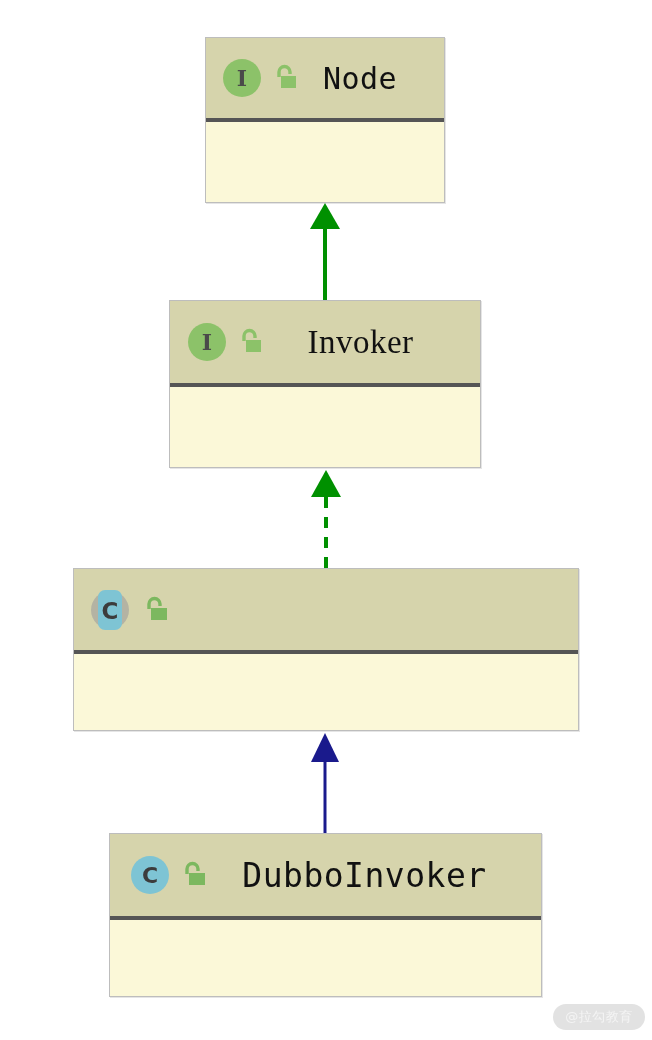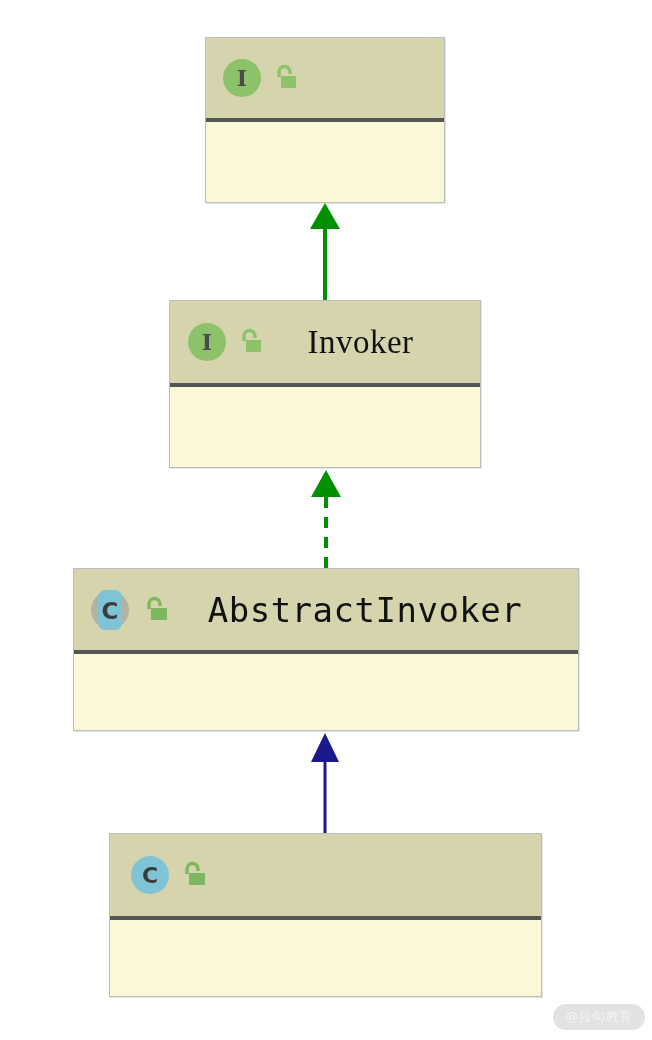--- a/index.html
+++ b/index.html
@@ -149,20 +149,21 @@
           <circle cx="22" cy="22" r="19" fill="#8cc269"></circle>
           <text x="22" y="30" text-anchor="middle" font-family="DejaVu Serif, Liberation Serif, serif" font-size="22" font-weight="bold" fill="#4a4a4a">I</text>
         </svg>
       </span>
       <span class="lock-slot">
         <svg width="26" height="30" viewBox="0 0 26 30">
           <path d="M7 14 L7 9 A5.5 5.5 0 0 1 18 9 L18 11" fill="none" stroke="#8cc269" stroke-width="3.4"></path>
           <rect x="9" y="13" width="15" height="12" fill="#8cc269"></rect>
         </svg>
       </span>
+      <span class="uml-title">Node</span>
     </div>
     <div class="uml-body"></div>
   </div>
 
   <div class="uml-node" id="node-invoker">
     <div class="uml-header">
       <span class="icon-slot">
         <svg width="44" height="44" viewBox="0 0 44 44">
           <circle cx="22" cy="22" r="19" fill="#8cc269"></circle>
           <text x="22" y="30" text-anchor="middle" font-family="DejaVu Serif, Liberation Serif, serif" font-size="22" font-weight="bold" fill="#4a4a4a">I</text>
@@ -187,38 +188,38 @@
           <rect x="13" y="2" width="24" height="40" rx="7" fill="#7ec4d4"></rect>
           <text x="25" y="31" text-anchor="middle" font-family="DejaVu Sans, Liberation Sans, sans-serif" font-size="23" font-weight="bold" fill="#3c3c3c">C</text>
         </svg>
       </span>
       <span class="lock-slot">
         <svg width="28" height="30" viewBox="0 0 28 30">
           <path d="M7 14 L7 9 A5.5 5.5 0 0 1 18 9 L18 11" fill="none" stroke="#7cb85f" stroke-width="3.4"></path>
           <rect x="9" y="13" width="16" height="12" fill="#7cb85f"></rect>
         </svg>
       </span>
-      <span class="uml-title">AbstractInvoker</span>
     </div>
     <div class="uml-body"></div>
   </div>
 
   <div class="uml-node" id="node-dubbo-invoker">
     <div class="uml-header">
       <span class="icon-slot">
         <svg width="44" height="44" viewBox="0 0 44 44">
           <circle cx="22" cy="22" r="19" fill="#7ec4d4"></circle>
           <text x="22" y="30" text-anchor="middle" font-family="DejaVu Sans, Liberation Sans, sans-serif" font-size="22" font-weight="bold" fill="#3c3c3c">C</text>
         </svg>
       </span>
       <span class="lock-slot">
         <svg width="28" height="30" viewBox="0 0 28 30">
           <path d="M7 14 L7 9 A5.5 5.5 0 0 1 18 9 L18 11" fill="none" stroke="#7cb85f" stroke-width="3.4"></path>
           <rect x="9" y="13" width="16" height="12" fill="#7cb85f"></rect>
         </svg>
       </span>
+      <span class="uml-title">DubboInvoker</span>
     </div>
     <div class="uml-body"></div>
   </div>
 
   <div id="watermark">@拉勾教育</div>
 
 </div>
 
 </body></html>

